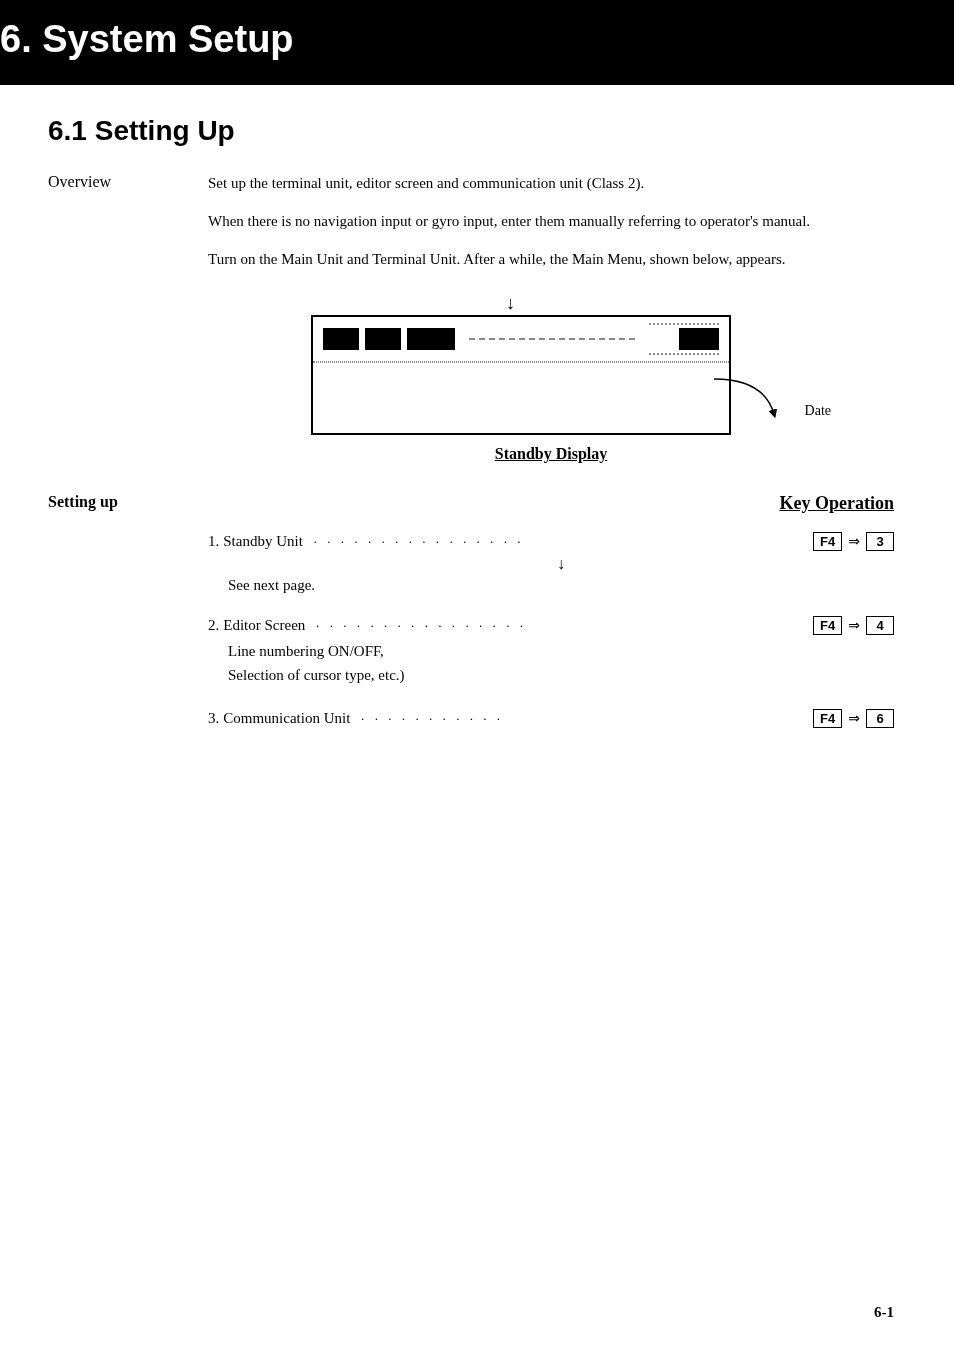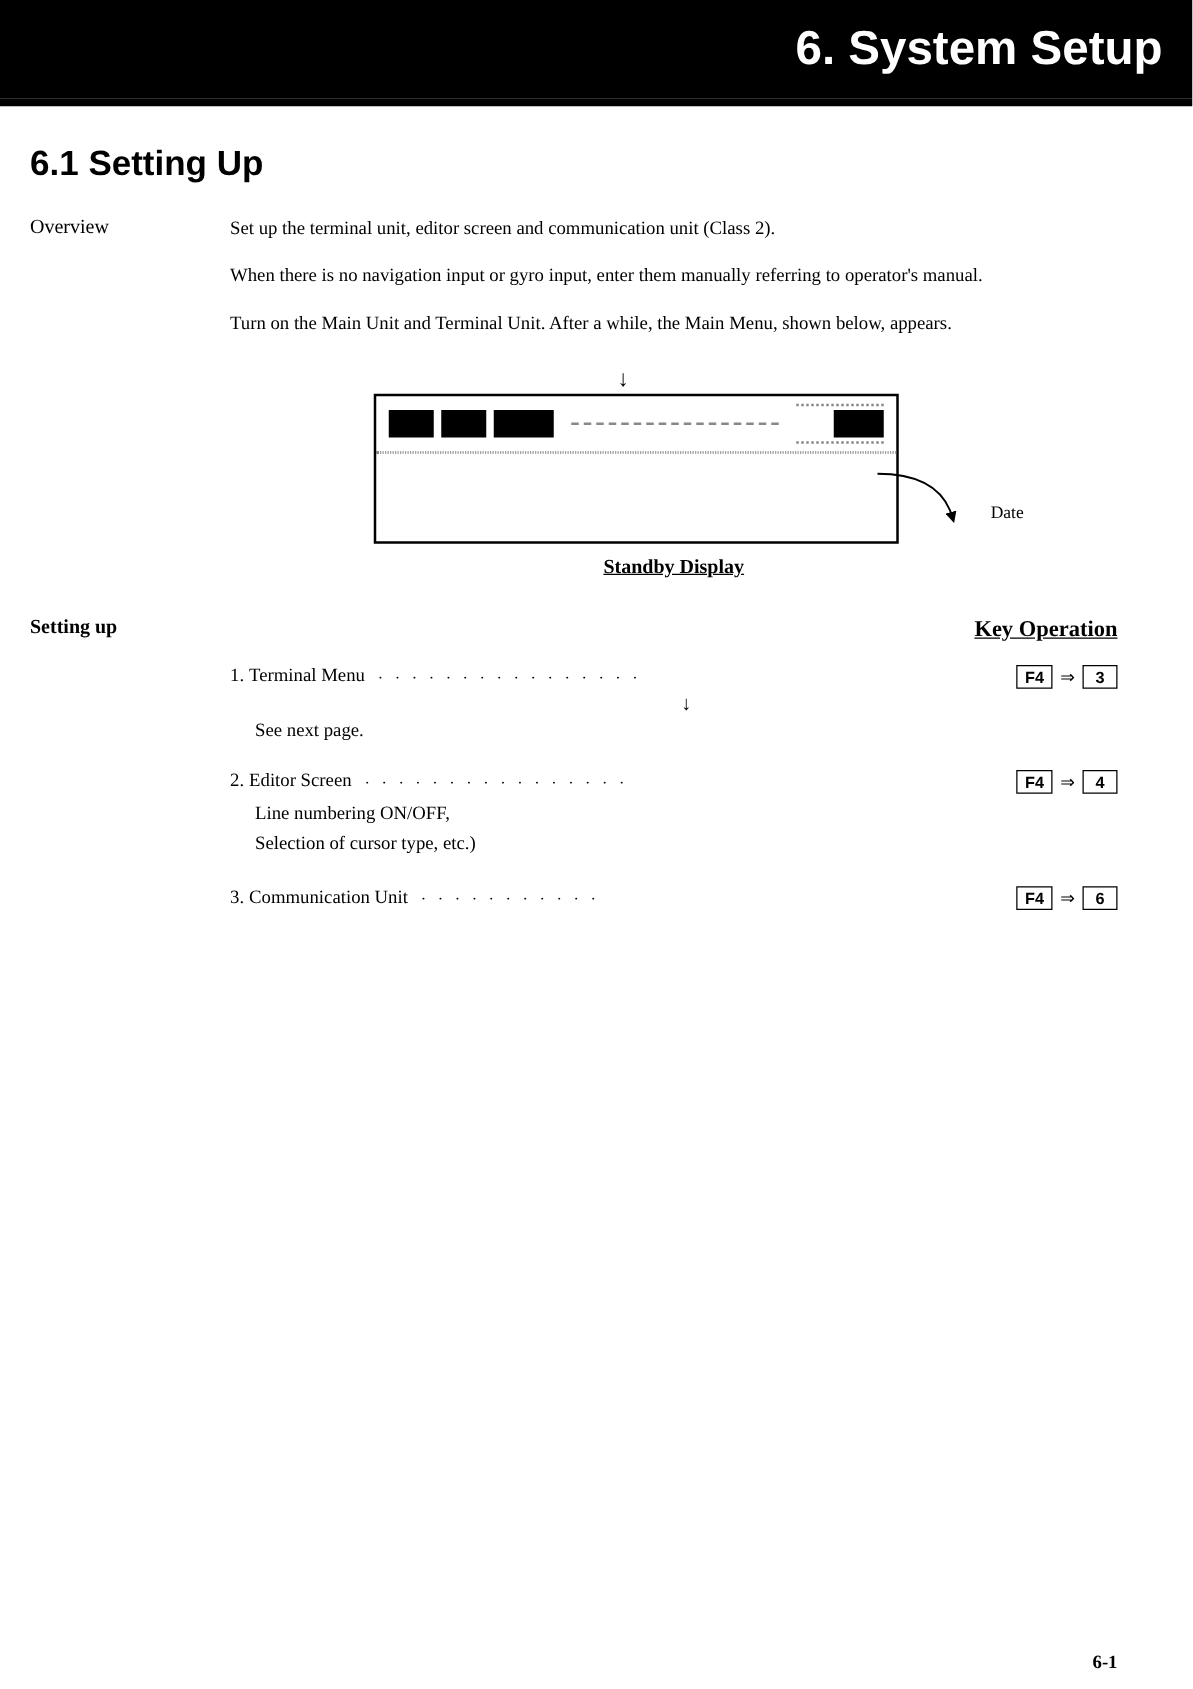--- a/index.html
+++ b/index.html
@@ -9,39 +9,39 @@
       background: #fff;
       font-family: 'Times New Roman', Times, serif;
       color: #000;
       position: relative;
     }
 
     
     .page-header {
       background: #000;
       padding: 18px 24px 18px 0;
-      text-align: right;
+      text-align: left;
       margin-bottom: 0;
     }
     .page-header h1 {
       color: #fff;
       font-size: 38px;
       font-weight: bold;
       font-family: Arial, sans-serif;
     }
 
     
     .header-rule {
       height: 6px;
       background: #000;
       margin: 0;
     }
 
     .page-content {
-      padding: 30px 60px 60px 24px;
+      padding: 30px 60px 60px 48px;
     }
 
     
     .section-heading {
       font-size: 28px;
       font-weight: bold;
       font-family: Arial, sans-serif;
       margin-bottom: 24px;
     }
 
@@ -209,21 +209,21 @@
       display: flex;
       justify-content: center;
       margin: 4px 0;
       font-size: 16px;
       padding-left: 20px;
     }
 
     
     .page-number {
       position: absolute;
-      bottom: 12px;
+      bottom: 30px;
       right: 60px;
       font-size: 15px;
       font-weight: bold;
     }
   </style>
 </head>
 <body>
 
 <div class="page-header">
   <h1>6.  System Setup</h1>
@@ -294,21 +294,21 @@
         <span>Setting up</span>
       </div>
       <div class="col-content-setting">
         <div class="key-op-header">
           <span>Key Operation</span>
         </div>
 
         <div class="step-item">
           <div class="step-line">
             <span>1. </span>
-            <span>Terminal Menu</span>
+            <span>Standby Unit</span>
             <span class="step-dots">&nbsp;· · · · · · · · · · · · · · · ·&nbsp;</span>
             <span class="key-box">F4</span>
             <span class="arrow-right">⇒</span>
             <span class="key-box">3</span>
           </div>
           <div class="step-arrow-down">↓</div>
           <div style="padding-left: 20px;">See next page.</div>
         </div>
 
         <div class="step-item">

